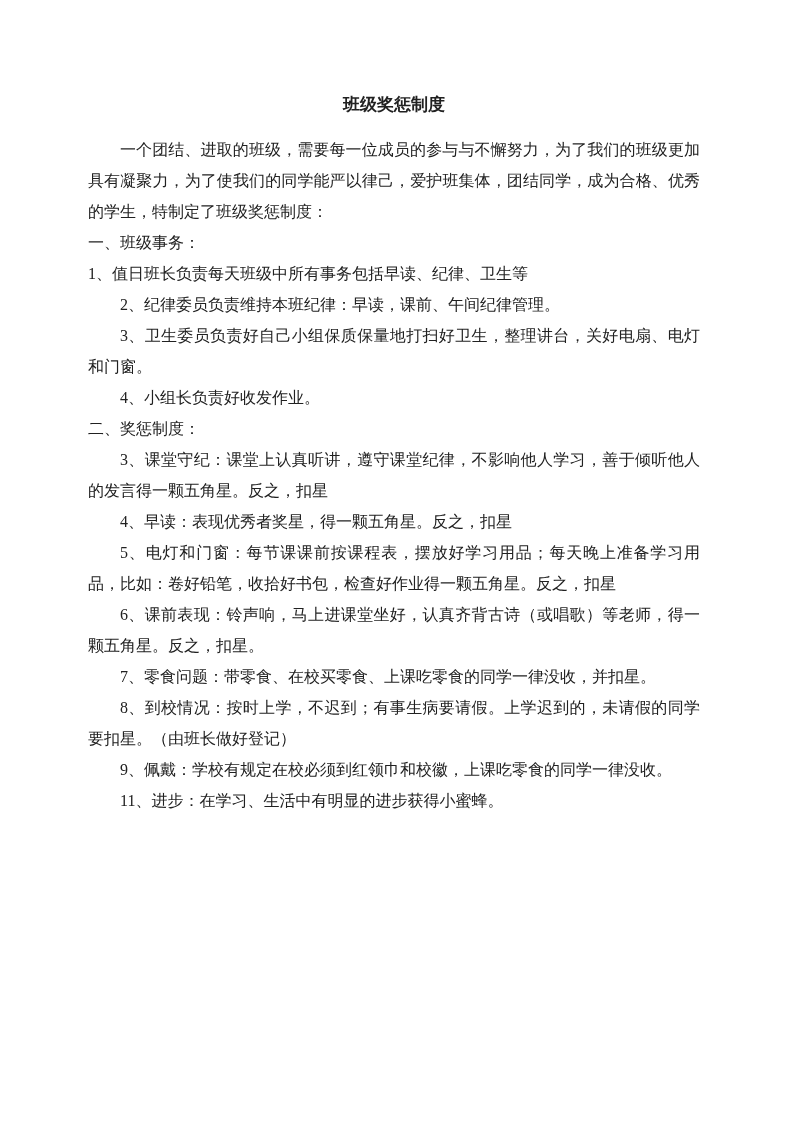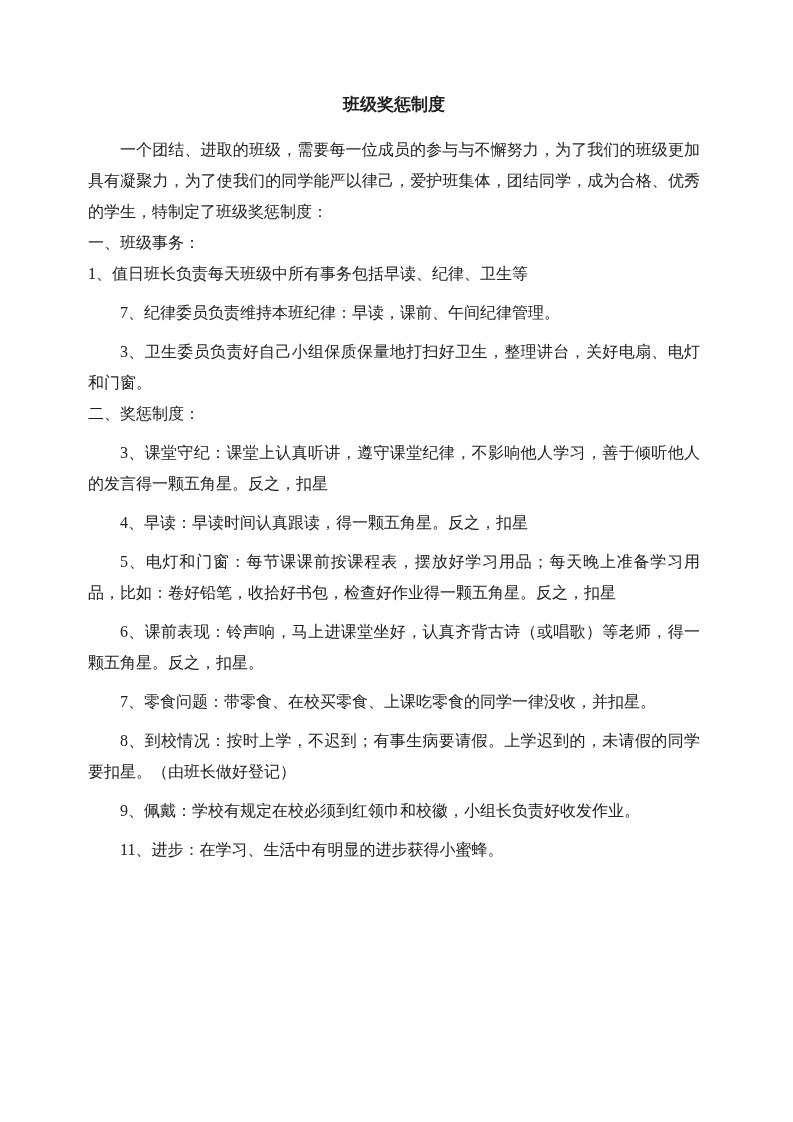--- a/index.html
+++ b/index.html
@@ -32,43 +32,43 @@
   }
   .doc-body p {
     margin: 0;
     font-size: 16px;
     line-height: 31px;
     text-align: justify;
     word-break: break-all;
   }
   .doc-body p.indent {
     text-indent: 2em;
-    margin-top: 8px;
   }
   .doc-body p.heading {
     font-weight: bold;
   }
   .doc-body span.bold {
     font-weight: normal;
   }
 </style>
 </head>
 <body>
 
 <div class="page">
   <h1 class="doc-title">班级奖惩制度</h1>
   <div class="doc-body" id="doc-body">
       <p class="indent"><span>一个团结、进取的班级，需要每一位成员的参与与不懈努力，为了我们的班级更加具有凝聚力，为了使我们的同学能严以律己，爱护班集体，团结同学，成为合格、优秀的学生，特制定了班级奖惩制度：</span></p>
       <p class="heading"><span class="bold">一、班级事务：</span></p>
       <p><span>1、值日班长负责每天班级中所有事务包括早读、纪律、卫生等</span></p>
-      <p class="indent"><span>7、纪律委员负责维持本班纪律：早读，课前、午间纪律管理。</span></p>
+      <p class="indent"><span>2、纪律委员负责维持本班纪律：早读，课前、午间纪律管理。</span></p>
       <p class="indent"><span>3、卫生委员负责好自己小组保质保量地打扫好卫生，整理讲台，关好电扇、电灯和门窗。</span></p>
+      <p class="indent"><span>4、小组长负责好收发作业。</span></p>
       <p class="heading"><span class="bold">二、奖惩制度：</span></p>
       <p class="indent"><span>3、</span><span class="bold">课堂守纪：</span><span>课堂上认真听讲，遵守课堂纪律，不影响他人学习，善于倾听他人的发言</span><span class="bold">得一颗五角星</span><span>。</span><span class="bold">反之，扣星</span></p>
-      <p class="indent"><span>4、</span><span class="bold">早读：</span><span>早读时间认真跟读，</span><span class="bold">得一颗五角星。反之，扣星</span></p>
+      <p class="indent"><span>4、</span><span class="bold">早读：</span><span>表现优秀者奖星，</span><span class="bold">得一颗五角星。反之，扣星</span></p>
       <p class="indent"><span>5、</span><span class="bold">电灯和门窗：</span><span>每节课课前按课程表，摆放好学习用品；每天晚上准备学习用品，比如：卷好铅笔，收拾好书包，检查好作业</span><span class="bold">得一颗五角星。反之，扣星</span></p>
       <p class="indent"><span>6、</span><span class="bold">课前表现：</span><span>铃声响，马上进课堂坐好，认真齐背古诗（或唱歌）等老师，</span><span class="bold">得一颗五角星。反之，扣星</span><span>。</span></p>
       <p class="indent"><span>7、</span><span class="bold">零食问题：</span><span>带零食、在校买零食、上课吃零食的同学一律没收，并</span><span class="bold">扣星</span><span>。</span></p>
       <p class="indent"><span>8、</span><span class="bold">到校情况</span><span>：按时上学，不迟到；有事生病要请假。</span><span class="bold">上学迟到的，未请假的同学要扣星。（由班长做好登记）</span></p>
-      <p class="indent"><span>9、</span><span class="bold">佩戴：</span><span>学校有规定在校必须到红领巾和校徽，</span><span class="bold">小组长负责好收发作业</span><span>。</span></p>
+      <p class="indent"><span>9、</span><span class="bold">佩戴：</span><span>学校有规定在校必须到红领巾和校徽，</span><span class="bold">上课吃零食的同学一律没收</span><span>。</span></p>
       <p class="indent"><span>11、</span><span class="bold">进步：</span><span>在学习、生活中有明显的进步</span><span class="bold">获得小蜜蜂</span><span>。</span></p>
     </div>
 </div>
 
 </body></html>

